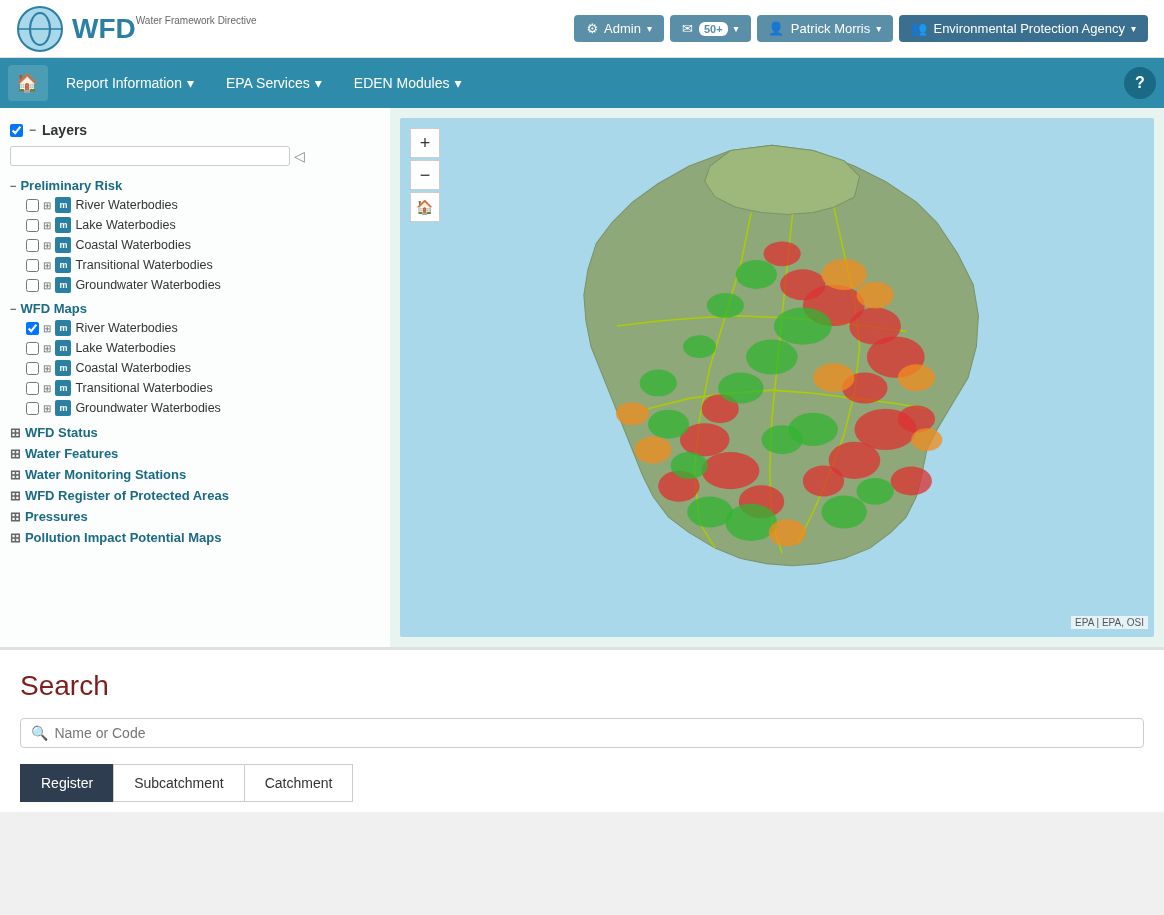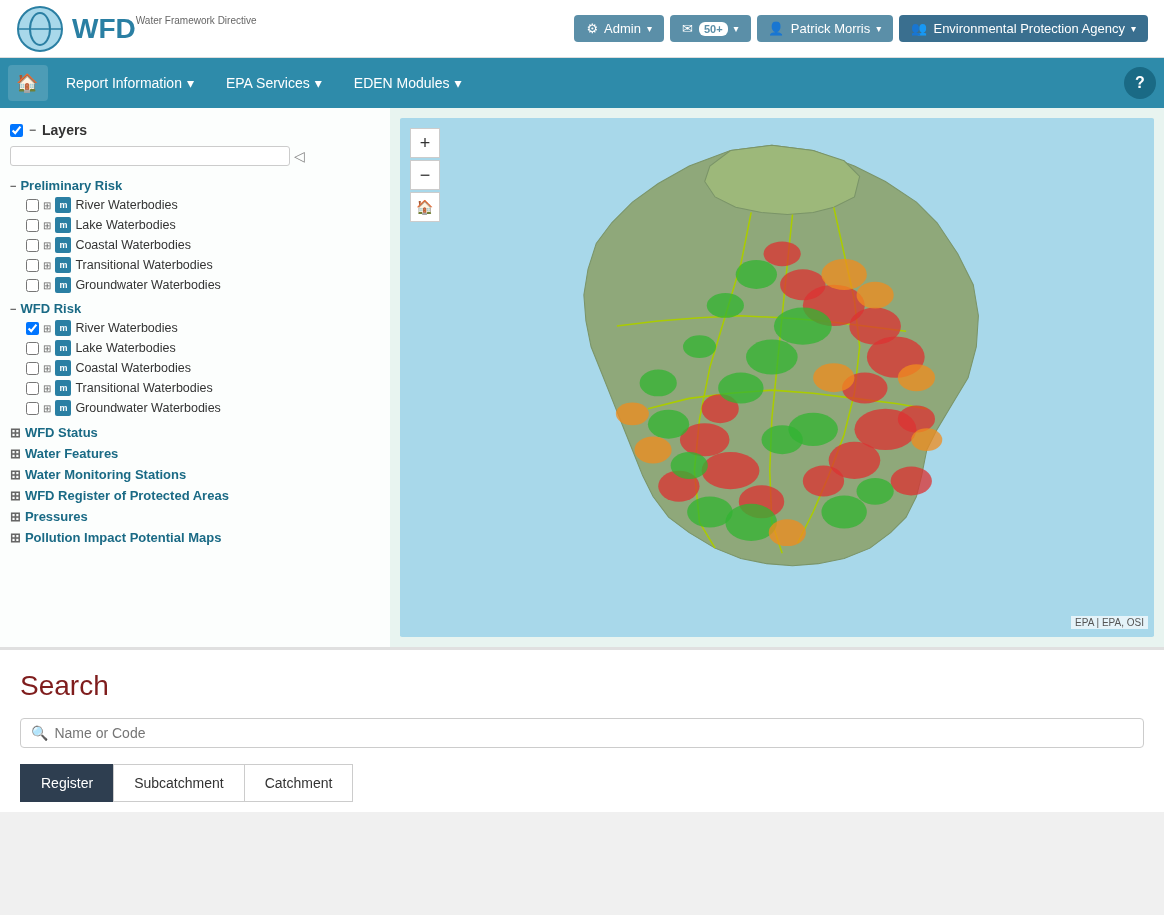--- a/index.html
+++ b/index.html
@@ -417,21 +417,21 @@
           <span class="expand-icon">⊞</span>
           <span class="m-icon">m</span>
           <span>Groundwater Waterbodies</span>
         </div>
       </div>
     </div>
 
     <div class="layer-group">
       <div class="layer-group-title">
         <span style="color:#666; font-size:11px;">−</span>
-        <span>WFD Risk</span>
+        <span>WFD Maps</span>
       </div>
       <div class="layer-items">
         <div class="layer-item">
           <input type="checkbox" checked="" style="">
           <span class="expand-icon">⊞</span>
           <span class="m-icon">m</span>
           <span>River Waterbodies</span>
         </div>
         <div class="layer-item">
           <input type="checkbox" style="">

